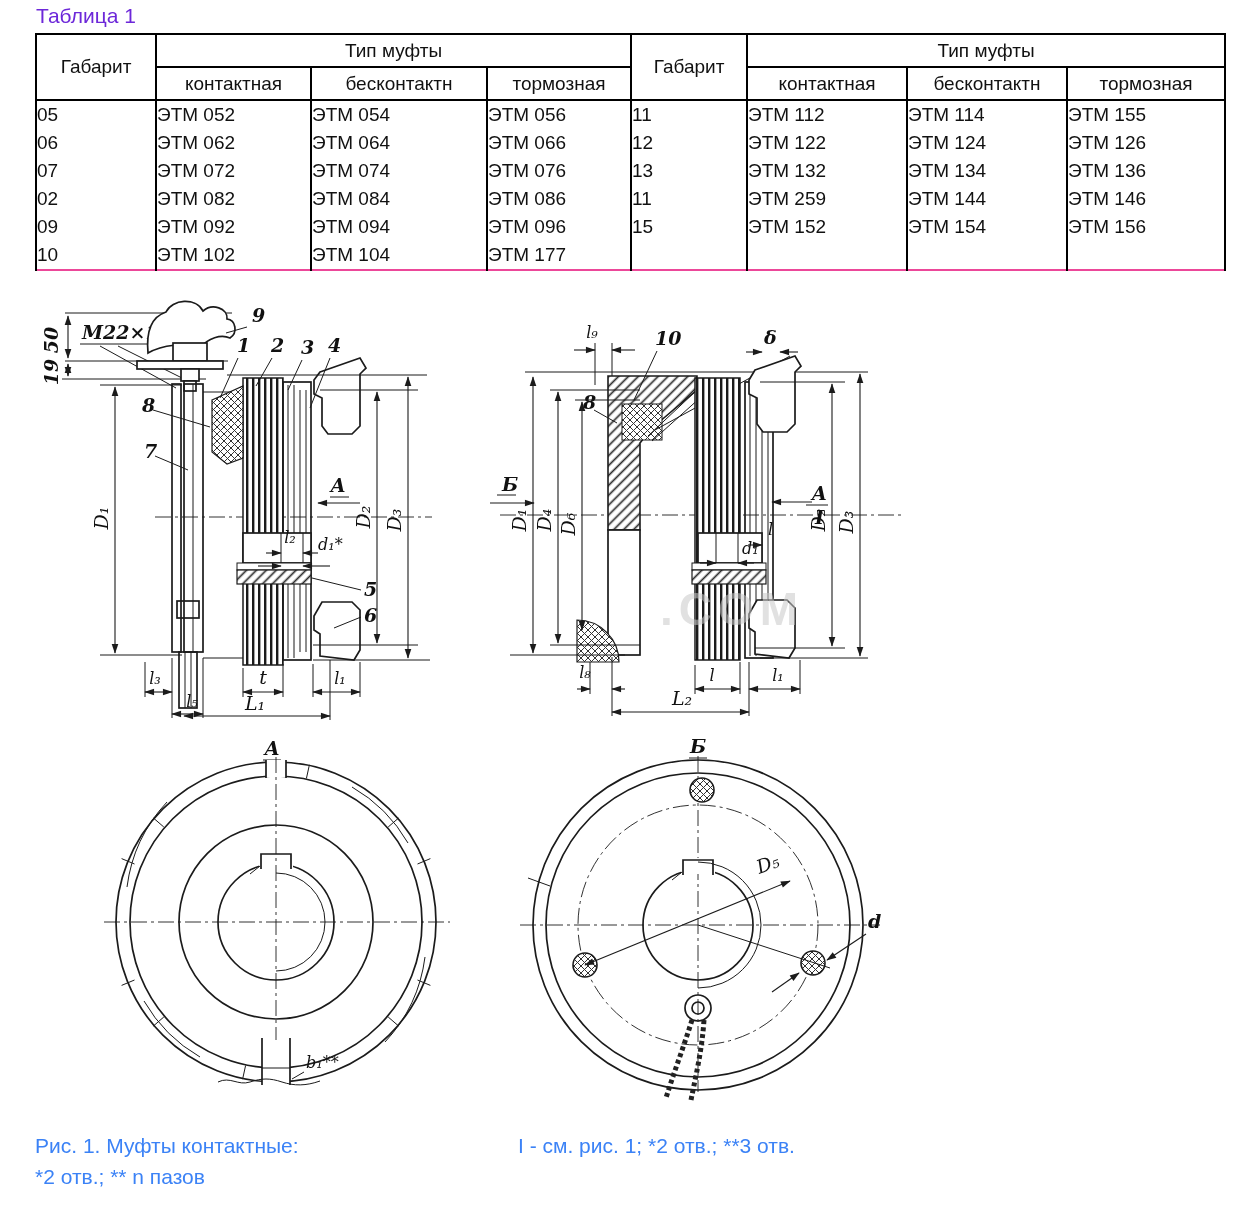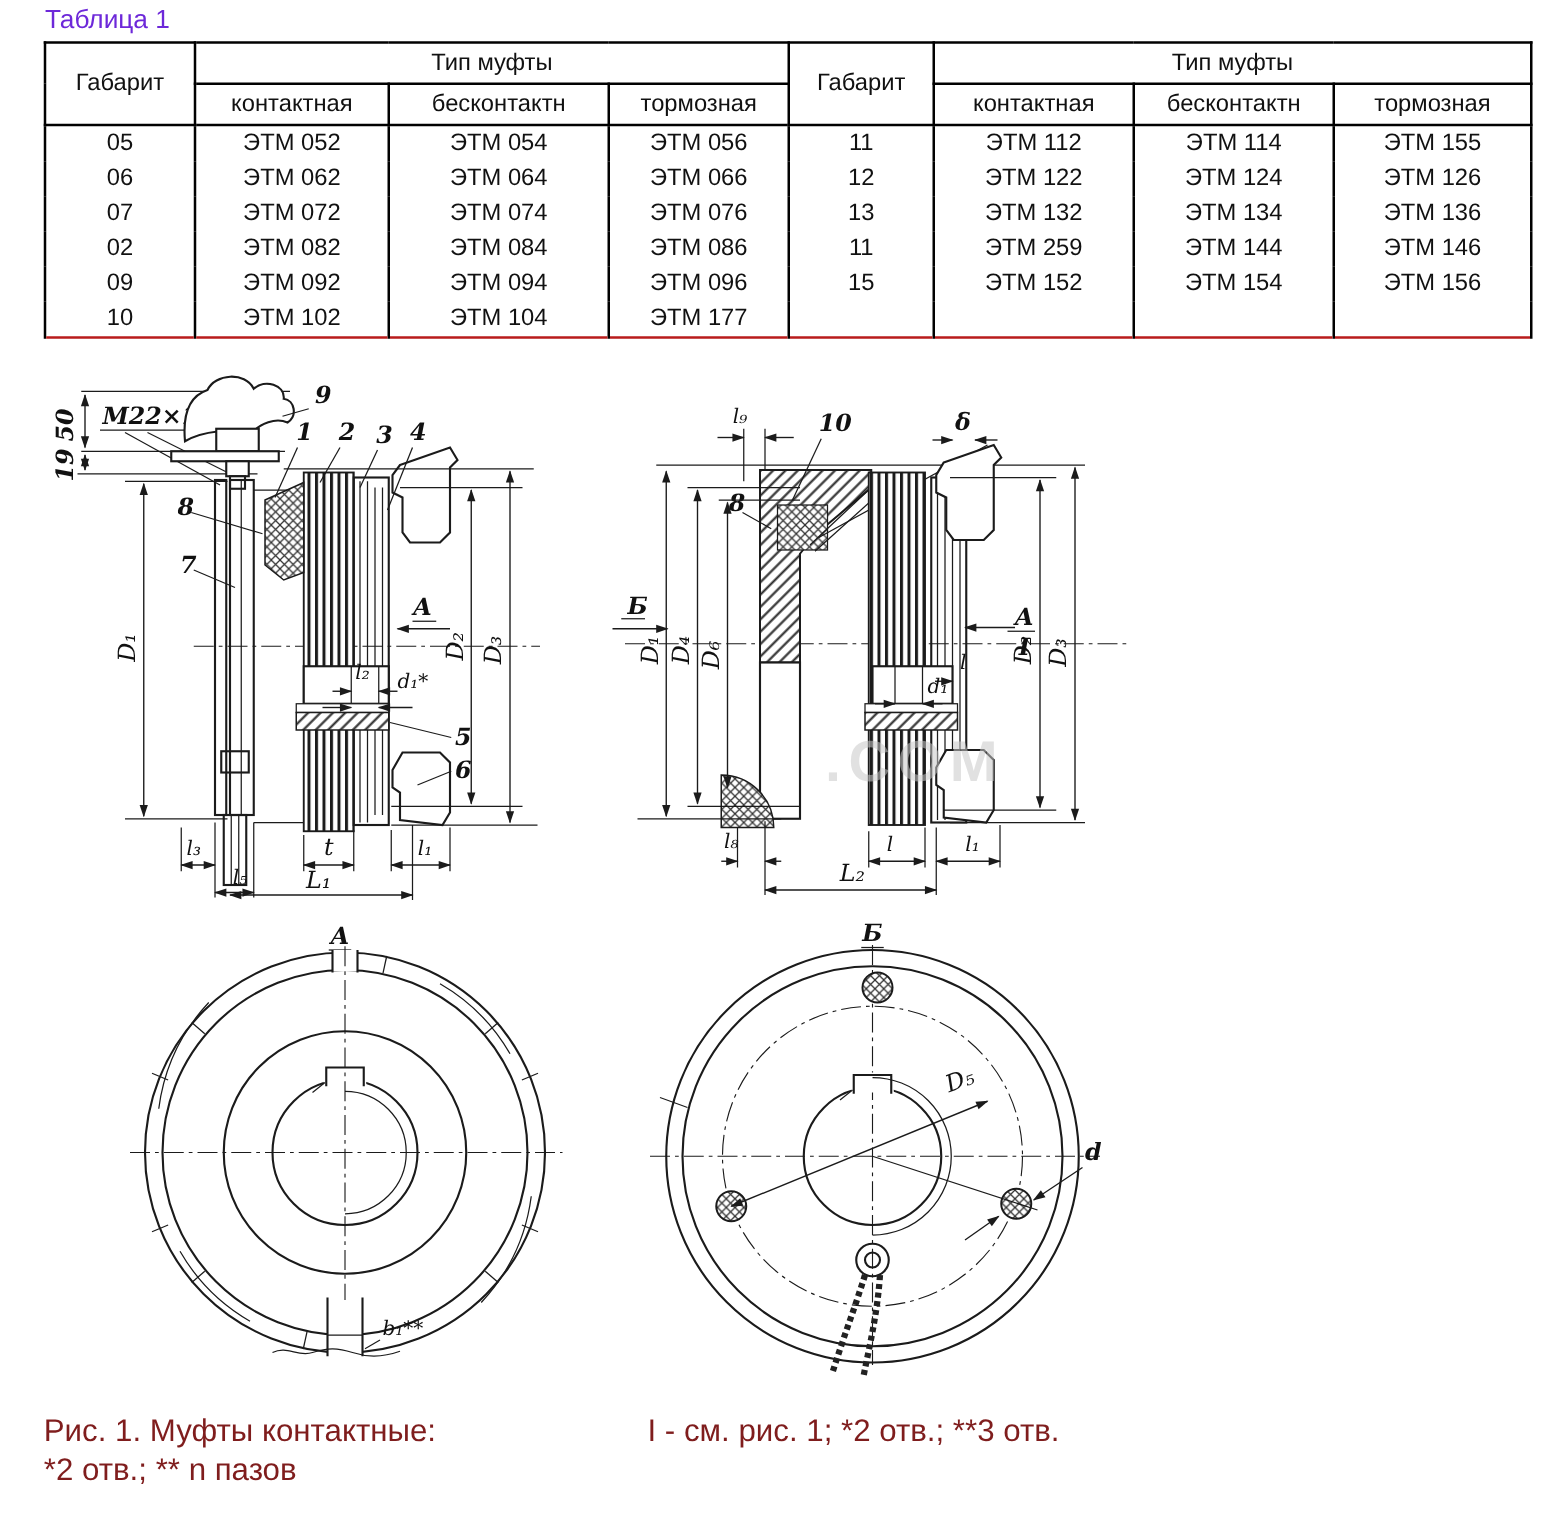--- a/index.html
+++ b/index.html
@@ -4,23 +4,23 @@
 <style>
   html,body{margin:0;padding:0;background:#fff}
   #page{position:relative;width:1253px;height:1214px;background:#fff;overflow:hidden;
         font-family:"Liberation Sans",sans-serif;color:#111}
   #tbl-title{position:absolute;left:36px;top:4px;font-size:21px;color:#6d28d9}
   #tblwrap{position:absolute;left:35px;top:33px;width:1189px}
   table{border-collapse:collapse;width:100%;table-layout:fixed;font-family:"Liberation Sans",sans-serif;
         font-size:19px;color:#111}
   th{border:2px solid #000;font-weight:normal;text-align:center;padding:2px 0;height:27px}
   td{border-left:2px solid #000;border-right:2px solid #000;border-top:none;border-bottom:none;
-     text-align:center;height:28px;padding:0}
-  table{border:2px solid #b91c1c}
-  .cap{position:absolute;font-size:25px;line-height:31px;color:#7f1d1d;white-space:nowrap}
+     height:28px;padding:0}
+  table{border:2px solid #ec4899}
+  .cap{position:absolute;font-size:21px;line-height:31px;color:#3b82f6;white-space:nowrap}
   svg{position:absolute;left:0;top:0}
   .s{stroke:#1b1b1b;stroke-width:1.7;fill:none}
   .sw{stroke:#1b1b1b;stroke-width:1.7;fill:#fff}
   .thin{stroke:#1b1b1b;stroke-width:1;fill:none}
   .dim{stroke:#1b1b1b;stroke-width:1.1;fill:none}
   .cl{stroke:#1b1b1b;stroke-width:0.9;fill:none;stroke-dasharray:16 4 3 4}
   .t17{font:italic 16px "DejaVu Serif",serif;fill:#111}
   .t19{font:italic 19px "DejaVu Serif",serif;fill:#111}
   .tb{font:italic bold 19px "DejaVu Serif",serif;fill:#111}
   .wm{font:bold 46px "Liberation Sans",sans-serif;fill:#c9c9c9;opacity:.55;letter-spacing:6px}

